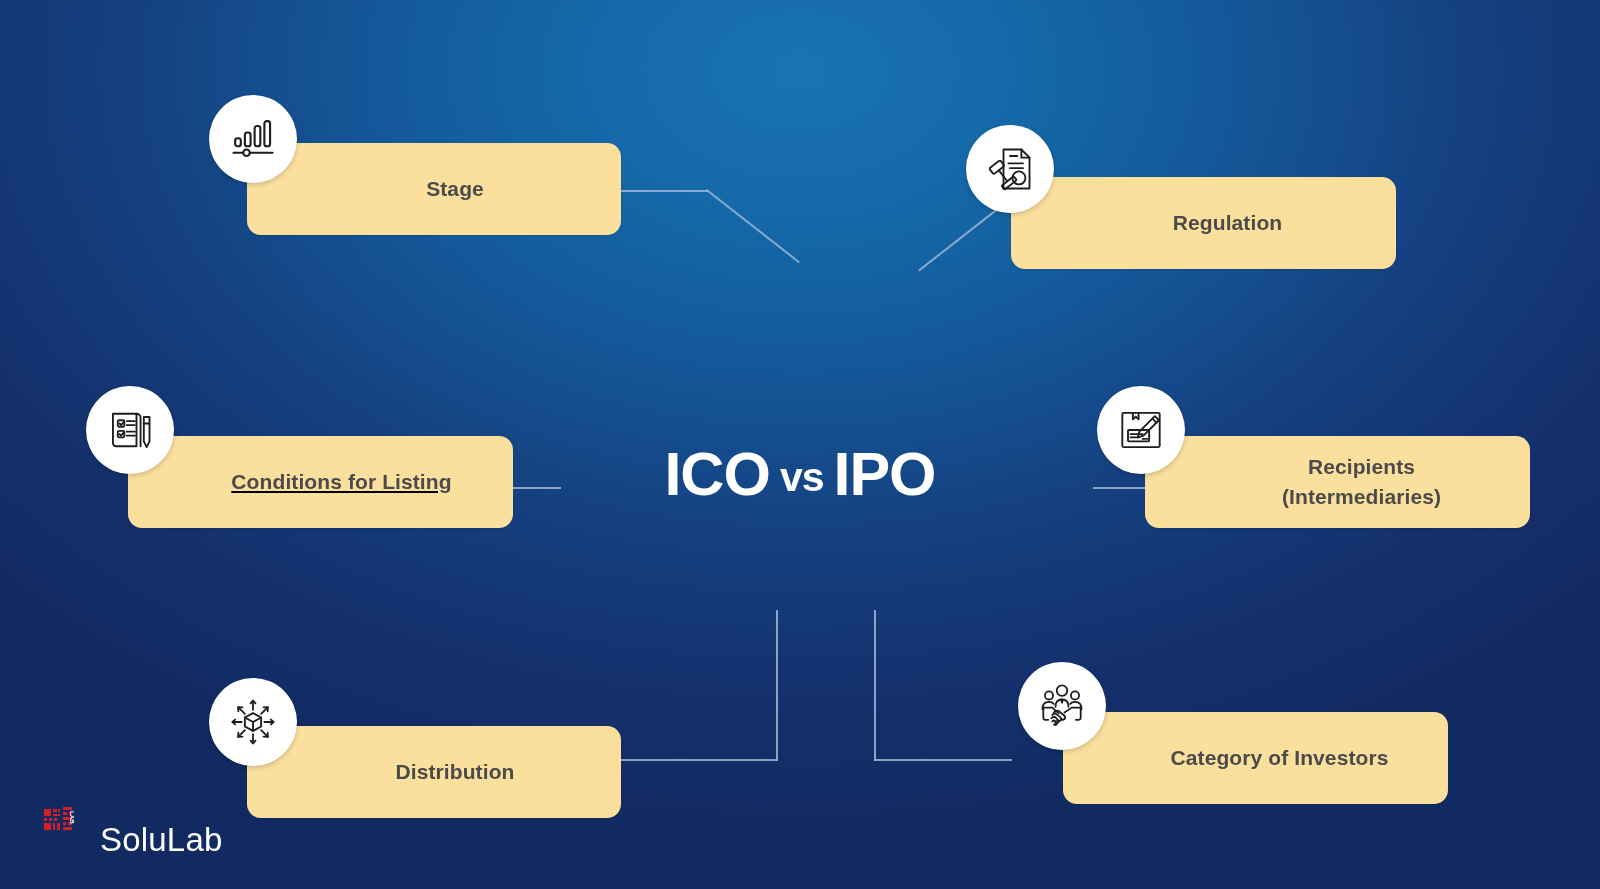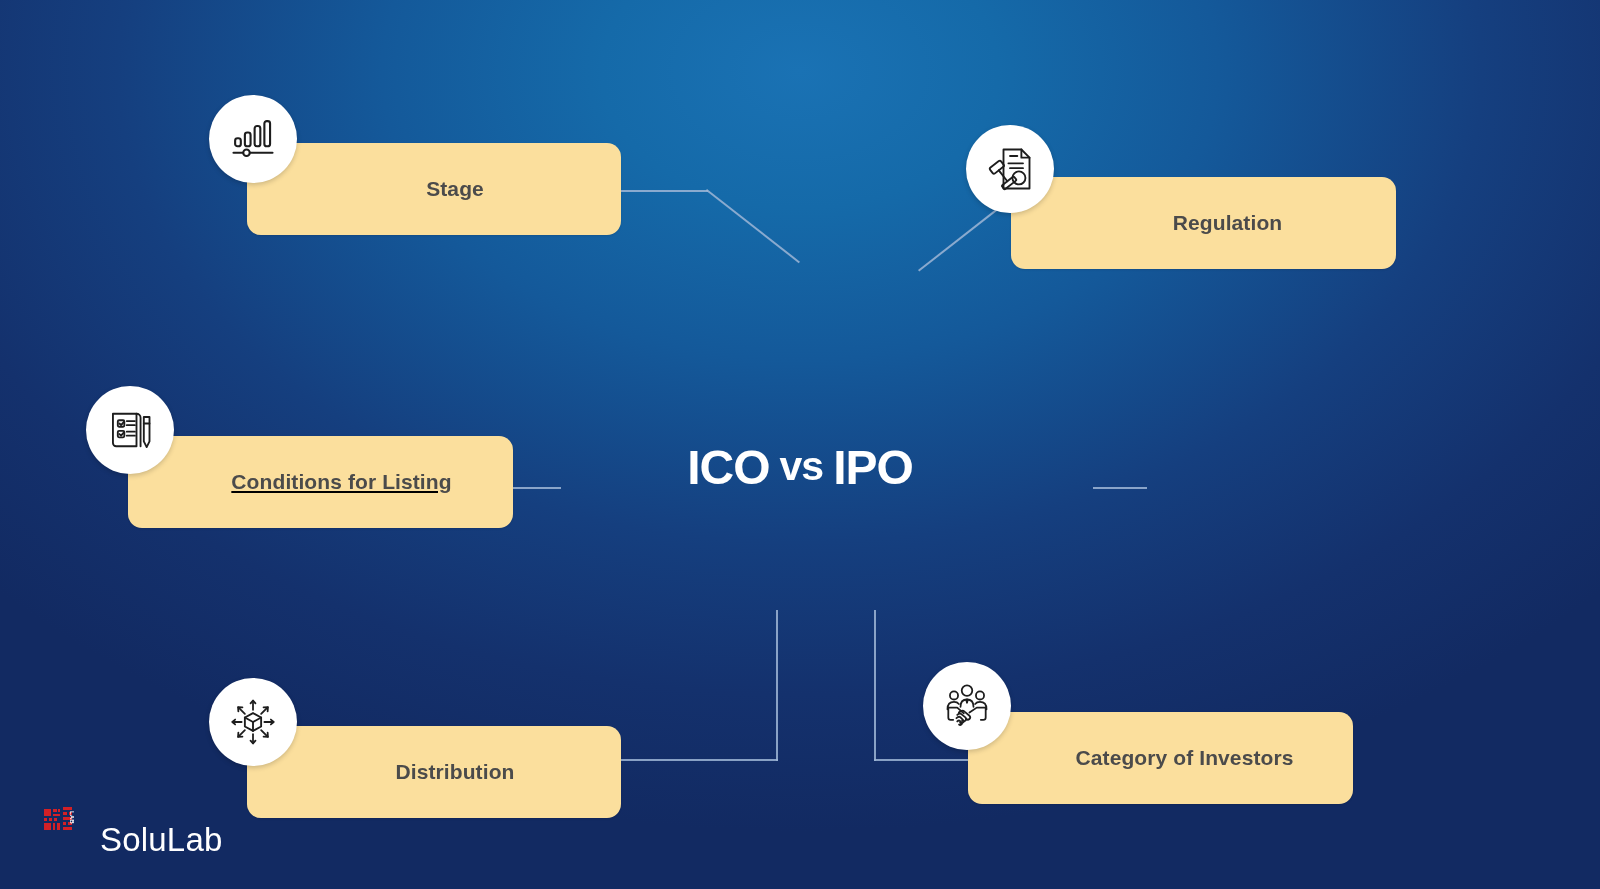--- a/index.html
+++ b/index.html
@@ -67,36 +67,36 @@
   #node-conditions .circle { left:-42px; top:-50px; }
 
   #node-recipients      { left:1145px; top:436px; }
   #node-recipients .box { width:385px; }
   #node-recipients .circle { left:-48px; top:-50px; }
 
   #node-distribution      { left:247px; top:726px; }
   #node-distribution .box { width:374px; }
   #node-distribution .circle { left:-38px; top:-48px; }
 
-  #node-investors      { left:968px; top:712px; }
+  #node-investors      { left:1063px; top:712px; }
   #node-investors .box { width:385px; }
   #node-investors .circle { left:-45px; top:-50px; }
 
   
   #center-title {
     position:absolute;
     left:0; right:0; top:444px;
     text-align:center;
     color:#ffffff;
     font-weight:bold;
     letter-spacing:-1px;
     line-height:1;
     user-select:none;
   }
-  #center-title .big { font-size:48px; }
+  #center-title .big { font-size:61px; }
   #center-title .vs  { font-size:41px; padding:0 10px; position:relative; top:-4px; }
 
   
   #logo {
     position:absolute;
     left:44px; bottom:30px;
     display:flex; align-items:center; gap:12px;
   }
   #logo .mark { width:44px; height:40px; }
   #logo .wordmark {
@@ -180,20 +180,41 @@
         <line x1="28" y1="39" x2="38" y2="39"></line>
         <path d="M49 16 h7 v30 l-3.5 7 l-3.5 -7 Z"></path>
         <line x1="49" y1="24" x2="56" y2="24"></line>
       </svg>
     </div>
     <div class="box">
       <span class="label">Conditions for Listing</span>
     </div>
   </div>
 
+  <div class="node right" id="node-recipients">
+    <div class="circle">
+      <svg viewBox="0 0 64 64" fill="none" stroke="#1d1d1d" stroke-width="2.3" stroke-linecap="round" stroke-linejoin="round">
+        <rect x="9" y="11" width="46" height="42" rx="1.5"></rect>
+        <path d="M22 11 v8 l3.5 -3.5 L29 19 v-8"></path>
+        <rect x="16" y="32" width="26" height="14" rx="1"></rect>
+        <line x1="19" y1="37" x2="34" y2="37"></line>
+        <line x1="19" y1="41" x2="30" y2="41"></line>
+        <line x1="34" y1="43" x2="36" y2="43"></line>
+        <line x1="38" y1="43" x2="40" y2="43"></line>
+        <g>
+          <path d="M30 34 L49 15 l5 5 L35 39 l-7 2 Z"></path>
+          <line x1="46" y1="18" x2="51" y2="23"></line>
+        </g>
+      </svg>
+    </div>
+    <div class="box">
+      <span class="label">Recipients
+(Intermediaries)</span>
+    </div>
+  </div>
 
   <div class="node left" id="node-distribution">
     <div class="circle">
       <svg viewBox="0 0 64 64" fill="none" stroke="#1d1d1d" stroke-width="2.3" stroke-linecap="round" stroke-linejoin="round">
         <path d="M32 21 L42 26.5 V37.5 L32 43 L22 37.5 V26.5 Z"></path>
         <path d="M22 26.5 L32 32 L42 26.5"></path>
         <line x1="32" y1="32" x2="32" y2="43"></line>
         <g stroke-width="2.2">
           <line x1="32" y1="17" x2="32" y2="6"></line>
             <path d="M29 9 l3 -3.5 l3 3.5"></path>

